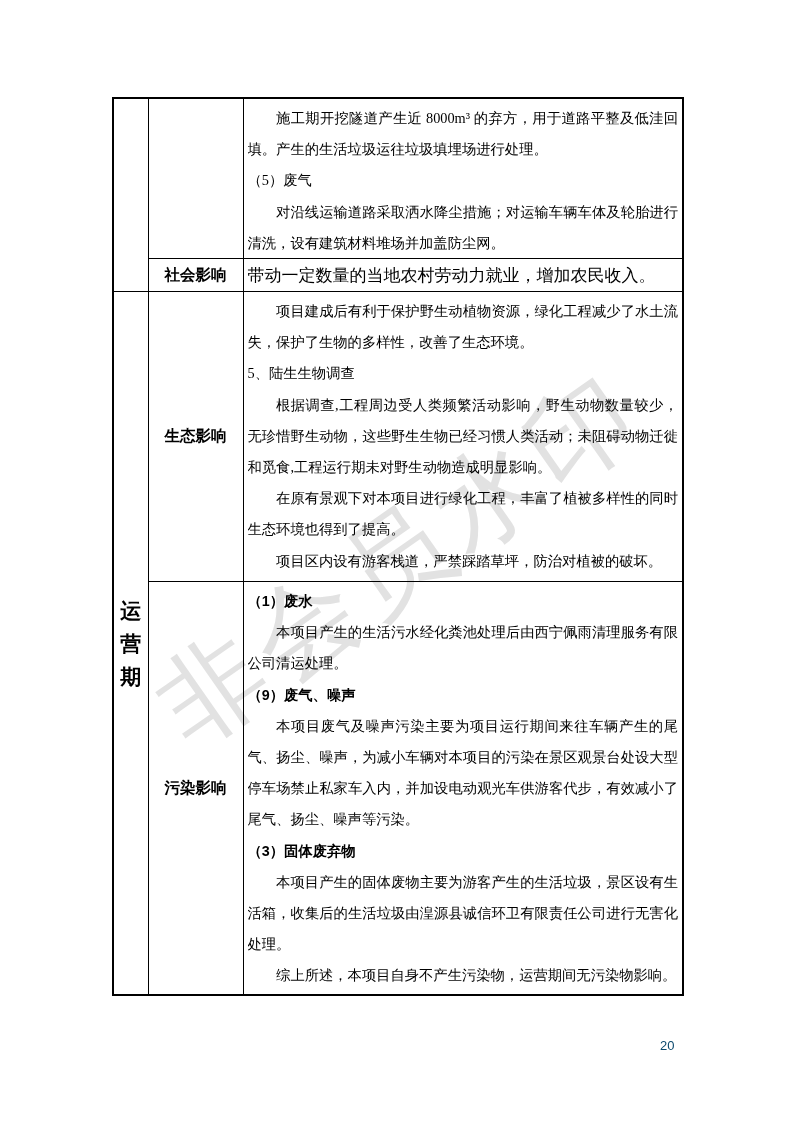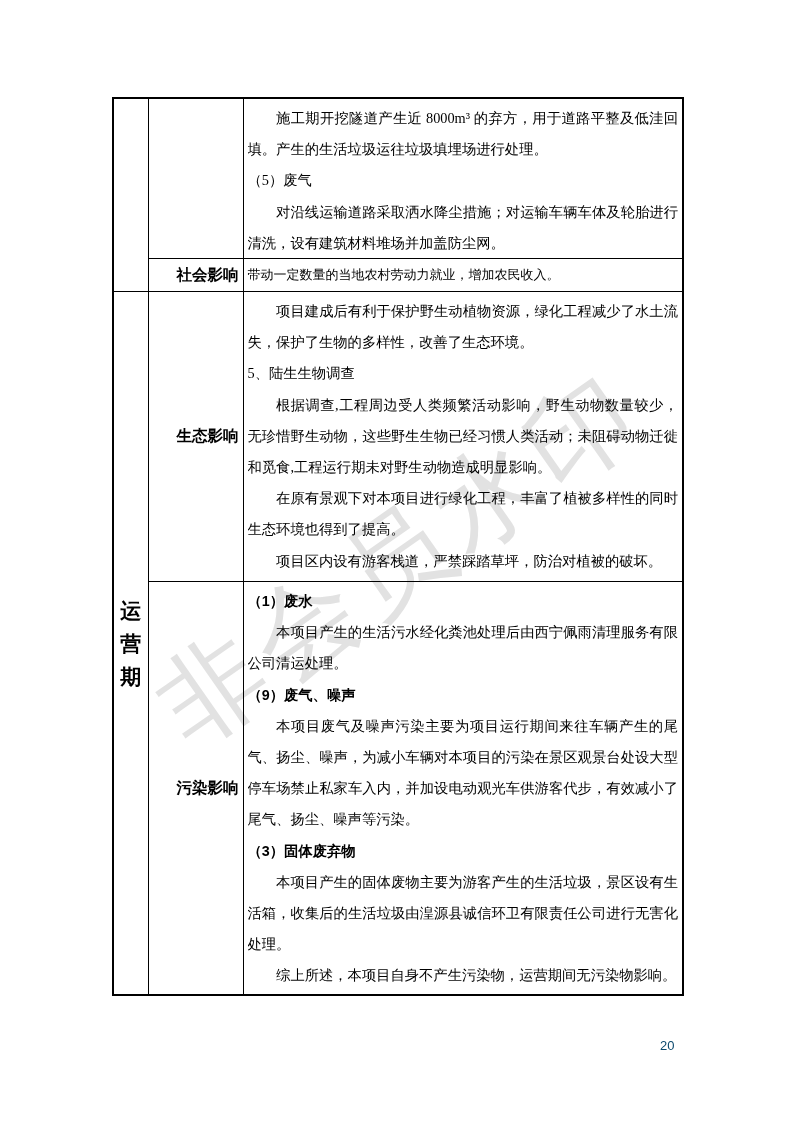--- a/index.html
+++ b/index.html
@@ -19,30 +19,30 @@
   table.doc-table{
     position:absolute;left:112px;top:97px;width:570px;z-index:2;
     border-collapse:collapse;table-layout:fixed;background:transparent;
     border:2px solid #000;
   }
   table.doc-table td{border:1px solid #000;padding:4px;vertical-align:middle;}
   .col-stage{width:35px;}
   .col-cat{width:95px;}
   .col-content{width:440px;}
   td.cat-label{
-    text-align:right;font-weight:bold;font-size:15.5px;
+    text-align:center;font-weight:bold;font-size:15.5px;
     font-family:Liberation Serif, serif;
   }
   td.content-cell{
     vertical-align:top;text-align:justify;
     font-size:14.3px;line-height:31.2px;
     padding:1px 4px 0 5px;
   }
   td.single-line{
-    font-size:13px;padding:0 4px 0 6px;text-align:left;vertical-align:middle;
+    font-size:17px;padding:0 4px 0 6px;text-align:left;vertical-align:middle;
   }
   .cellbox{overflow:hidden;}
   .content-cell p{margin:0;padding:0;}
   p.indent{text-indent:2em;}
   p.bold-head{
     font-weight:bold;
     font-family:"Liberation Sans","DejaVu Sans",sans-serif;
   }
   .stage-text{
     width:1.15em;margin:0 auto;word-break:break-all;

